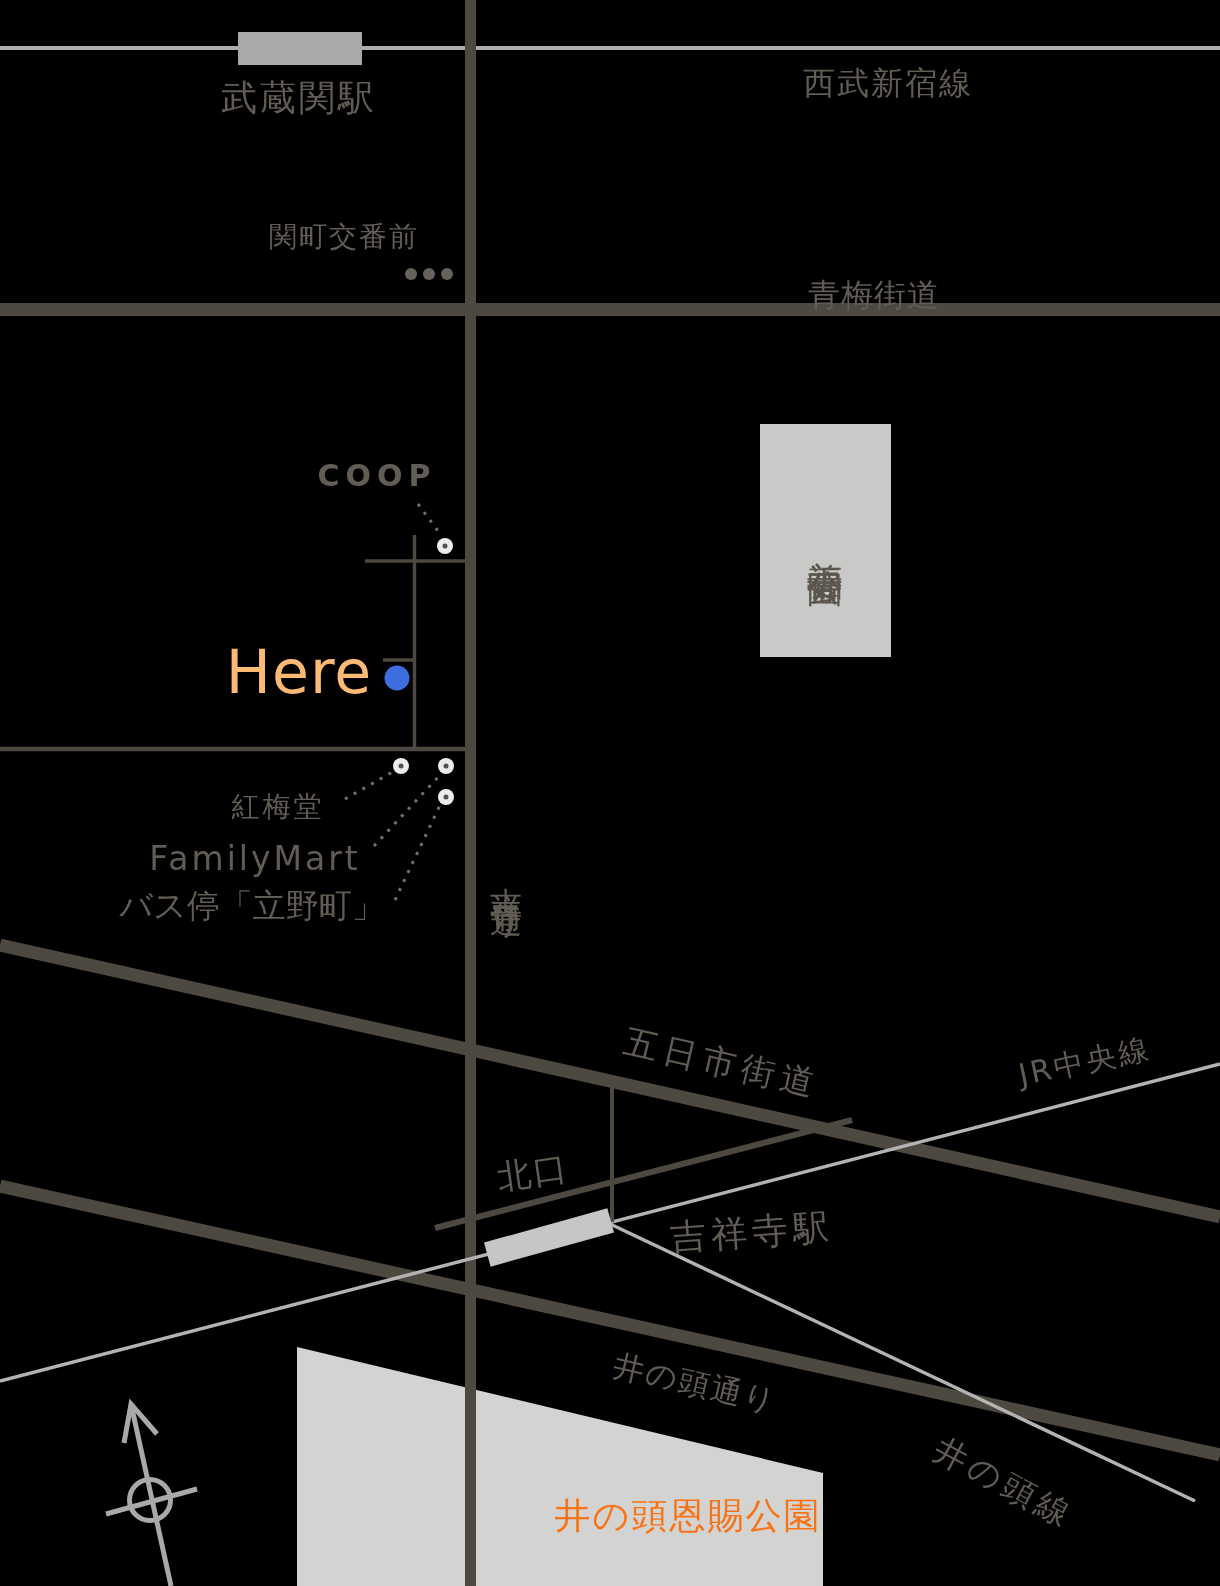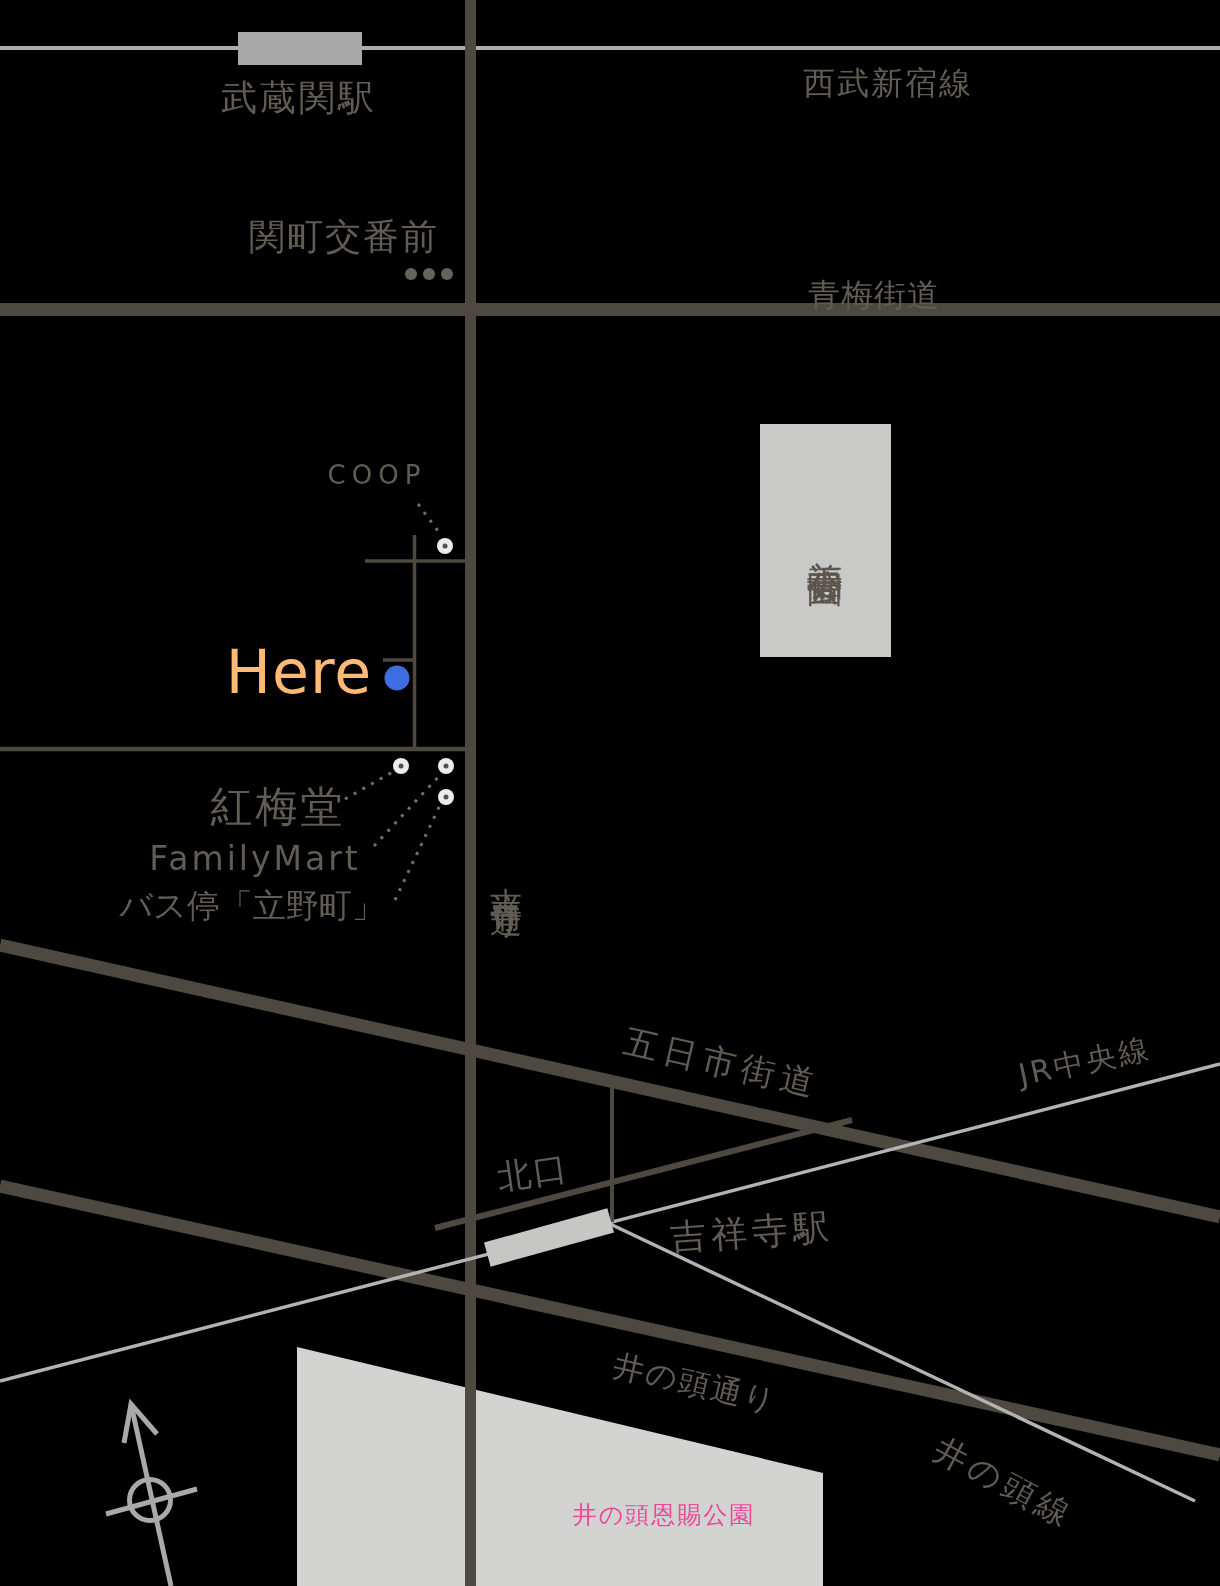--- a/index.html
+++ b/index.html
@@ -79,45 +79,45 @@
       <polyline points="124,1443 131,1404 157,1434"></polyline>
       <circle cx="150" cy="1500" r="20.5"></circle>
       <line x1="106" y1="1514" x2="197" y2="1489"></line>
     </g>
   </svg>
 
   <div class="lbl" style="left:299px;top:98px;font-size:36px;letter-spacing:3px;">武蔵関駅</div>
 
   <div class="lbl" style="left:888px;top:86px;font-size:32px;letter-spacing:2px;font-family:Liberation Mono, monospace;">西武新宿線</div>
 
-  <div class="lbl" style="left:344px;top:237px;font-size:36px;letter-spacing:2px;">関町交番前</div>
+  <div class="lbl" style="left:344px;top:237px;font-size:28px;letter-spacing:2px;">関町交番前</div>
 
   <div class="lbl" style="left:874px;top:267px;font-size:32px;letter-spacing:1px;margin-top:28px;">青梅街道</div>
 
   <div class="lbl v" style="left:825px;top:540px;font-size:36px;letter-spacing:3px;color:#5b564e;">善福寺公園</div>
 
-  <div class="lbl" style="left:377px;top:476px;font-size:26px;letter-spacing:6px;">COOP</div>
+  <div class="lbl" style="left:377px;top:476px;font-size:30px;letter-spacing:6px;font-weight:bold;">COOP</div>
 
   <div class="lbl here" style="left:299px;top:672px;font-size:60px;letter-spacing:1px;">Here</div>
 
-  <div class="lbl" style="left:278px;top:807px;font-size:42px;letter-spacing:3px;">紅梅堂</div>
+  <div class="lbl" style="left:278px;top:807px;font-size:28px;letter-spacing:3px;">紅梅堂</div>
 
   <div class="lbl" style="left:252px;top:906px;font-size:33px;">バス停「立野町」</div>
 
   <div class="lbl" style="left:255px;top:859px;font-size:33px;letter-spacing:3px;">FamilyMart</div>
 
   <div class="lbl v" style="left:506px;top:895px;font-size:32px;letter-spacing:6px;">吉祥寺通り</div>
 
   <div class="lbl" style="left:722px;top:1063px;font-size:34px;letter-spacing:6px;transform:translate(-50%,-50%) rotate(13deg);">五日市街道</div>
 
   <div class="lbl" style="left:1085px;top:1062px;font-size:30px;letter-spacing:3px;transform:translate(-50%,-50%) rotate(-12deg);">JR中央線</div>
 
   <div class="lbl" style="left:533px;top:1173px;font-size:34px;letter-spacing:2px;transform:translate(-50%,-50%) rotate(-8deg);">北口</div>
 
   <div class="lbl" style="left:752px;top:1232px;font-size:36px;letter-spacing:5px;transform:translate(-50%,-50%) rotate(-4deg);">吉祥寺駅</div>
 
   <div class="lbl" style="left:695px;top:1384px;font-size:31px;letter-spacing:2px;transform:translate(-50%,-50%) rotate(13deg);">井の頭通り</div>
 
   <div class="lbl" style="left:1004px;top:1483px;font-size:33px;letter-spacing:5px;transform:translate(-50%,-50%) rotate(28deg);">井の頭線</div>
 
-  <div class="lbl" style="left:664px;top:1516px;font-size:24px;letter-spacing:2px;color:#ec4899;">井の頭恩賜公園</div>
+  <div class="lbl" style="left:688px;top:1516px;font-size:36px;letter-spacing:2px;color:#f97316;">井の頭恩賜公園</div>
 
 </div>
 
 </body></html>

